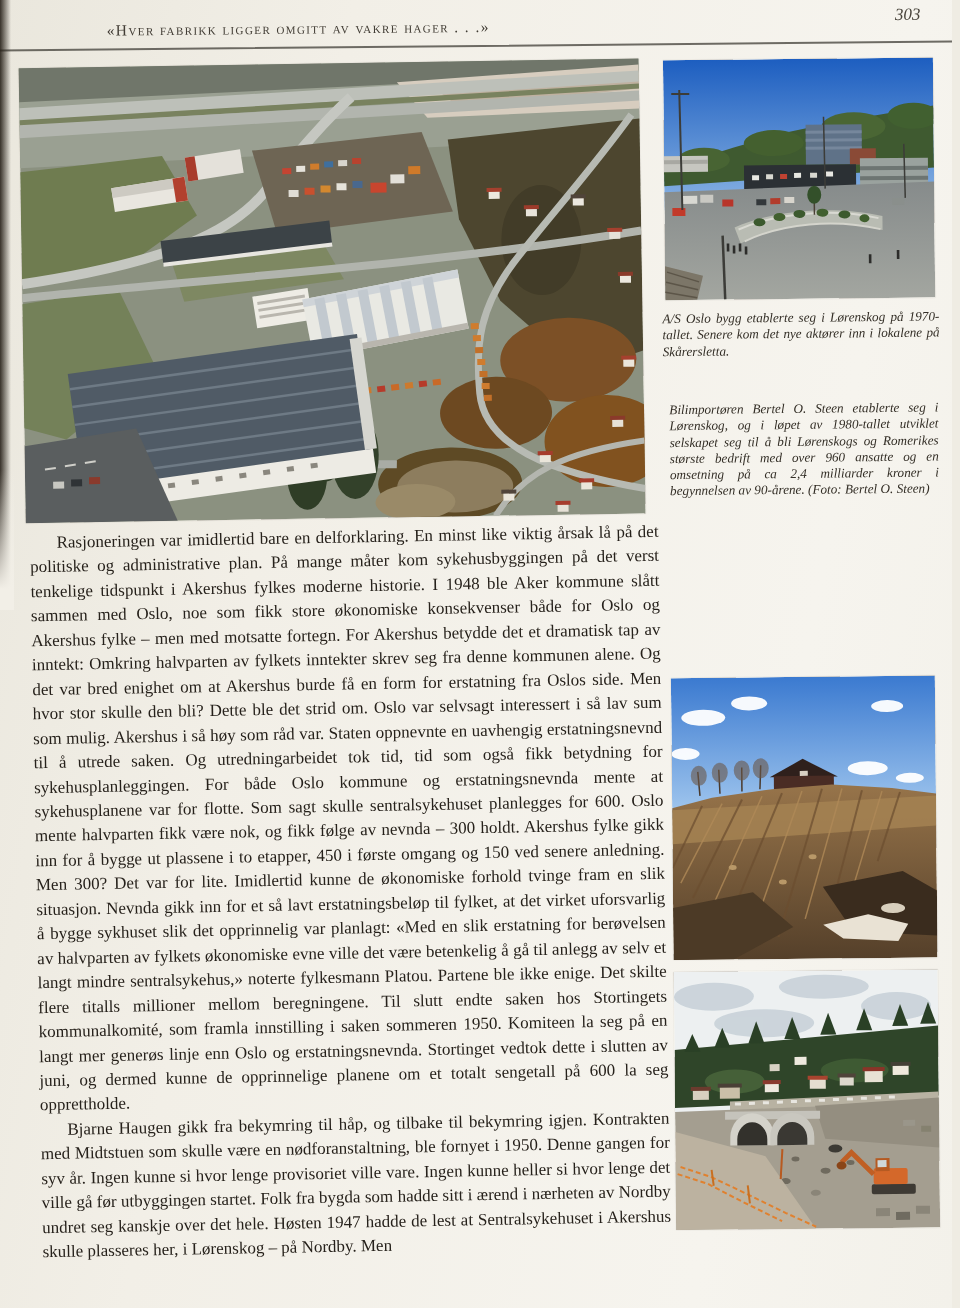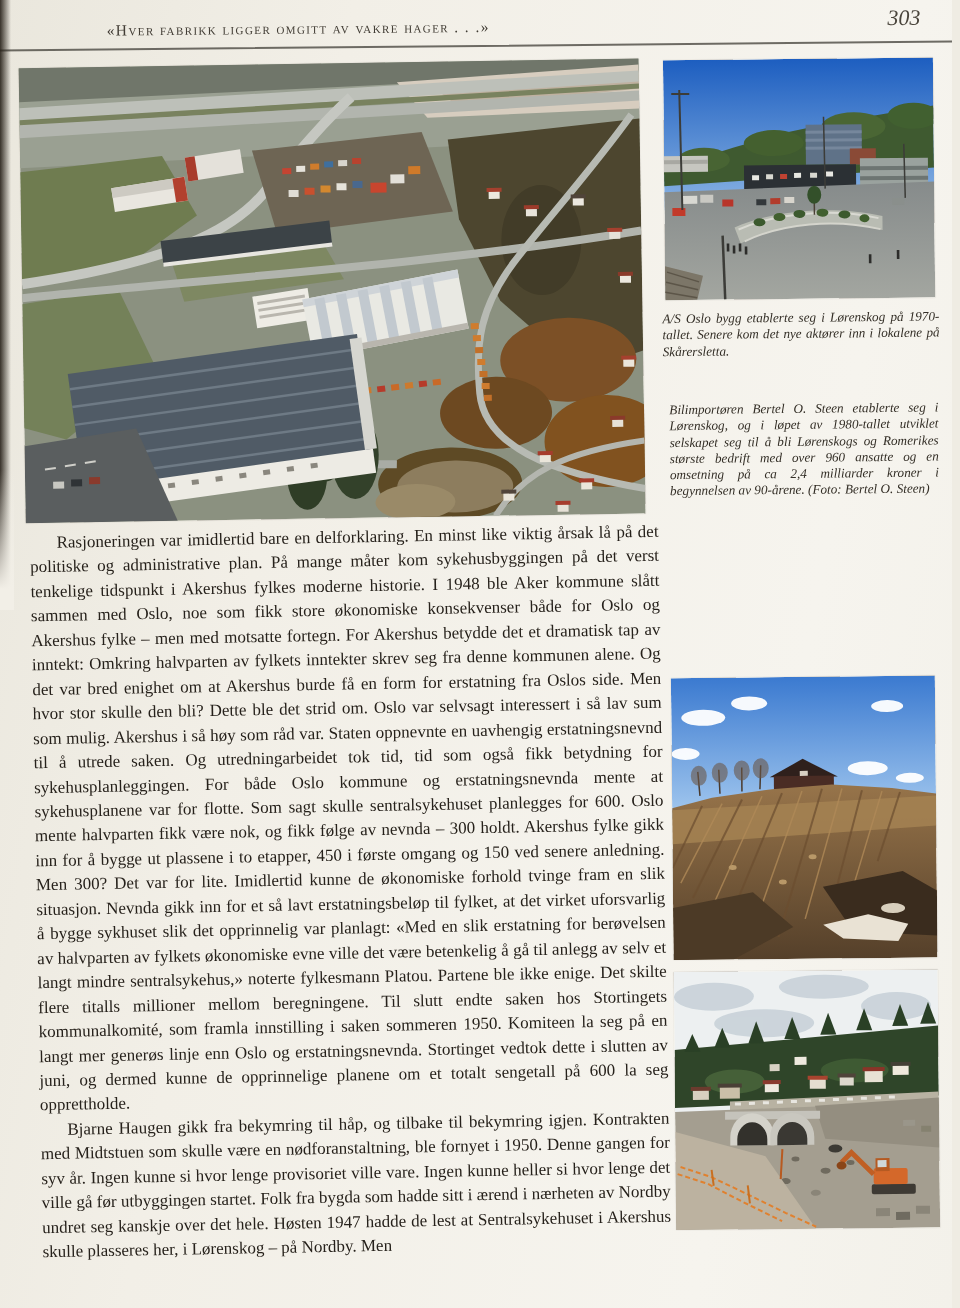--- a/index.html
+++ b/index.html
@@ -22,21 +22,21 @@
     position:absolute;left:0;top:470px;width:14px;height:140px;
     background:linear-gradient(to bottom,rgba(242,239,231,0),#f2efe7 85%);
   }
   .running-header{
     position:absolute;left:112px;top:18px;
     font-variant:small-caps;letter-spacing:1.4px;
     font-size:15.5px;color:#413c34;white-space:nowrap;
   }
   .page-number{
     position:absolute;right:26px;top:9px;
-    font-style:italic;font-size:22px;color:#49443b;
+    font-style:italic;font-size:17px;color:#49443b;
   }
   .header-rule{
     position:absolute;left:-6px;right:-6px;top:45px;height:2px;
     background:#55524b;border-radius:2px;opacity:.85;
   }
   .photo{position:absolute;overflow:hidden;box-shadow:0 0 1px rgba(60,50,40,.35);}
   .photo svg{display:block;}
   .ph-aerial{left:25px;top:62px;width:620px;height:455px;transform:rotate(-0.35deg);}
   .ph-street{left:668px;top:62px;width:270px;height:240px;}
   .ph-earth{left:670px;top:680px;width:264px;height:282px;}

